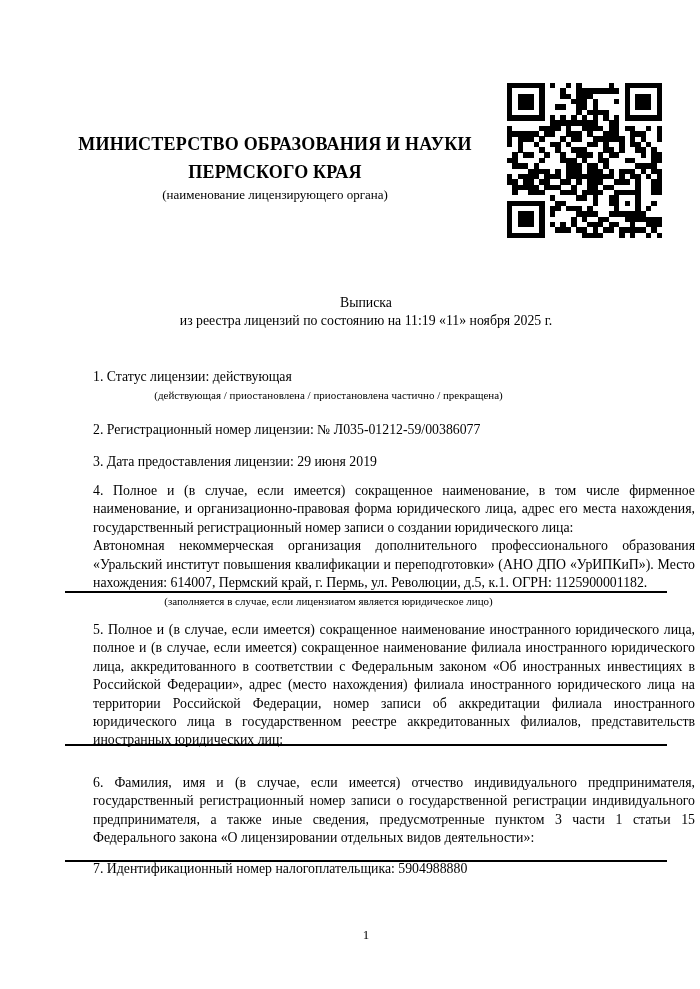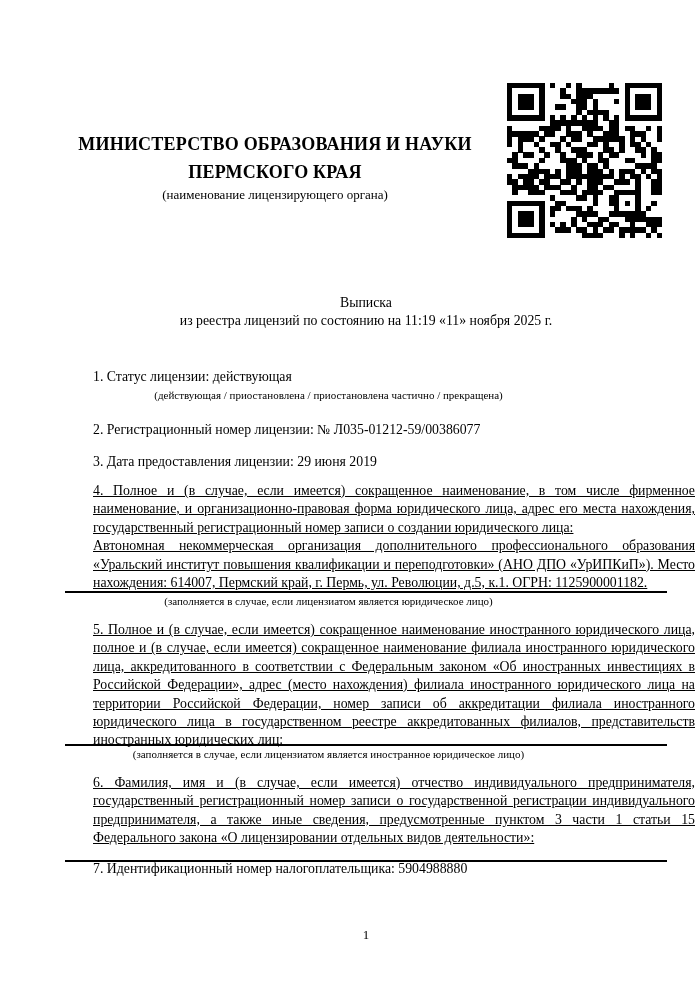--- a/index.html
+++ b/index.html
@@ -21,21 +21,21 @@
   .qr { position:absolute; left:507px; top:83px; width:155px; height:155px; }
   .qr svg { display:block; }
   .doc-title {
     position:absolute; left:65px; top:294px; width:602px;
     text-align:center; font-size:13.8px; line-height:18.4px;
   }
   .item {
     position:absolute; left:65px; width:602px;
     font-size:13.8px; line-height:18.4px;margin-left:28px;
   }
-  .justify { text-align:justify;text-decoration:underline; }
+  .justify { text-align:justify; }
   .caption {
     position:absolute; left:65px; width:527px; text-align:center;
     font-size:11px; line-height:13px;
   }
   .rule {
     position:absolute; left:65px; width:602px; height:0;
     border-top:2px solid #000;
   }
   .i1 { top:368px; }  .c1 { top:389px; }
   .i2 { top:421px; }
@@ -522,21 +522,20 @@
     <div class="justify">4. Полное и (в случае, если имеется) сокращенное наименование, в том числе фирменное наименование, и организационно-правовая форма юридического лица, адрес его места нахождения, государственный регистрационный номер записи о создании юридического лица:</div>
     <div class="justify">Автономная некоммерческая организация дополнительного профессионального образования «Уральский институт повышения квалификации и переподготовки» (АНО ДПО «УрИПКиП»). Место нахождения: 614007, Пермский край, г. Пермь, ул. Революции, д.5, к.1. ОГРН: 1125900001182.</div>
   </div>
   <div class="rule r4"></div>
   <div class="caption c4">(заполняется в случае, если лицензиатом является юридическое лицо)</div>
 
   <div class="item i5">
     <div class="justify">5. Полное и (в случае, если имеется) сокращенное наименование иностранного юридического лица, полное и (в случае, если имеется) сокращенное наименование филиала иностранного юридического лица, аккредитованного в соответствии с Федеральным законом «Об иностранных инвестициях в Российской Федерации», адрес (место нахождения) филиала иностранного юридического лица на территории Российской Федерации, номер записи об аккредитации филиала иностранного юридического лица в государственном реестре аккредитованных филиалов, представительств иностранных юридических лиц:</div>
   </div>
   <div class="rule r5"></div>
-  <div class="caption c5">(заполняется в случае, если лицензиатом является иностранное юридическое лицо)</div>
 
   <div class="item i6">
     <div class="justify">6. Фамилия, имя и (в случае, если имеется) отчество индивидуального предпринимателя, государственный регистрационный номер записи о государственной регистрации индивидуального предпринимателя, а также иные сведения, предусмотренные пунктом 3 части 1 статьи 15 Федерального закона «О лицензировании отдельных видов деятельности»:</div>
   </div>
   <div class="rule r6"></div>
 
   <div class="item i7">7. Идентификационный номер налогоплательщика: 5904988880</div>
 
   <div class="pageno">1</div>
 

